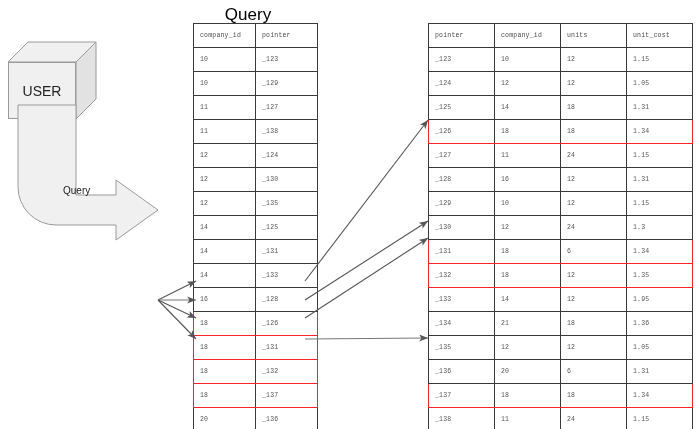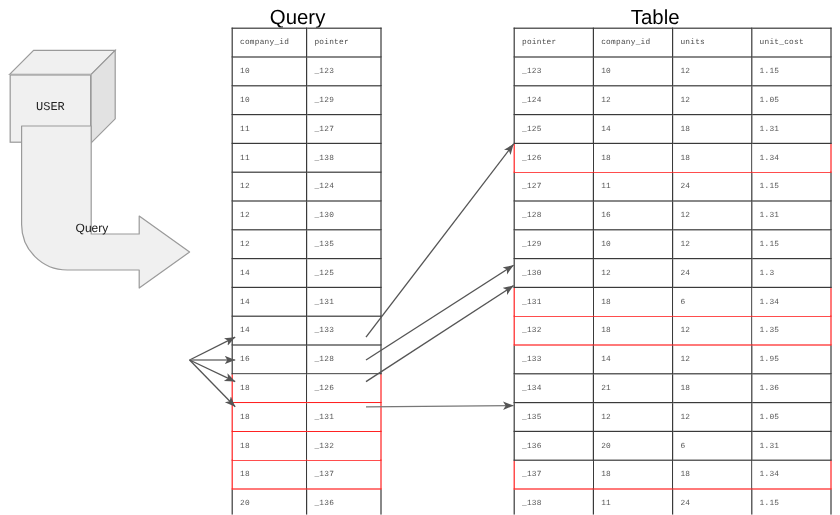--- a/index.html
+++ b/index.html
@@ -83,23 +83,23 @@
   }
   #user-cube .cube-label {
     position: absolute;
     left: 0;
     top: 20px;
     width: 68px;
     height: 57px;
     display: flex;
     align-items: center;
     justify-content: center;
-    font-size: 10px;
+    font-size: 14px;
     color: #222222;
-    font-family: Liberation Mono, monospace;
+    font-family: Liberation Sans, sans-serif;
   }
   #user-cube svg { position: absolute; left: 0; top: 0; overflow: visible; }
 
   
   #query-arrow {
     position: absolute;
     left: 18px;
     top: 110px;
     width: 180px;
     height: 120px;
@@ -124,21 +124,20 @@
     pointer-events: none;
     overflow: visible;
   }
 </style>
 </head>
 <body>
 
 <div id="canvas">
 
   <div class="diagram-title" id="index-title">Query</div>
-  <div class="diagram-title" id="table-title">Table</div>
 
   <div id="user-cube">
     <svg width="90" height="78" viewBox="0 0 90 78">
       <polygon points="0,20 20,0 88,0 68,20" fill="#f0f0f0" stroke="#9a9a9a" stroke-width="1"></polygon>
       <polygon points="68,20 88,0 88,57 68,77" fill="#e2e2e2" stroke="#9a9a9a" stroke-width="1"></polygon>
     </svg>
     <div class="cube-face"></div>
     <div class="cube-label">USER</div>
   </div>
 

